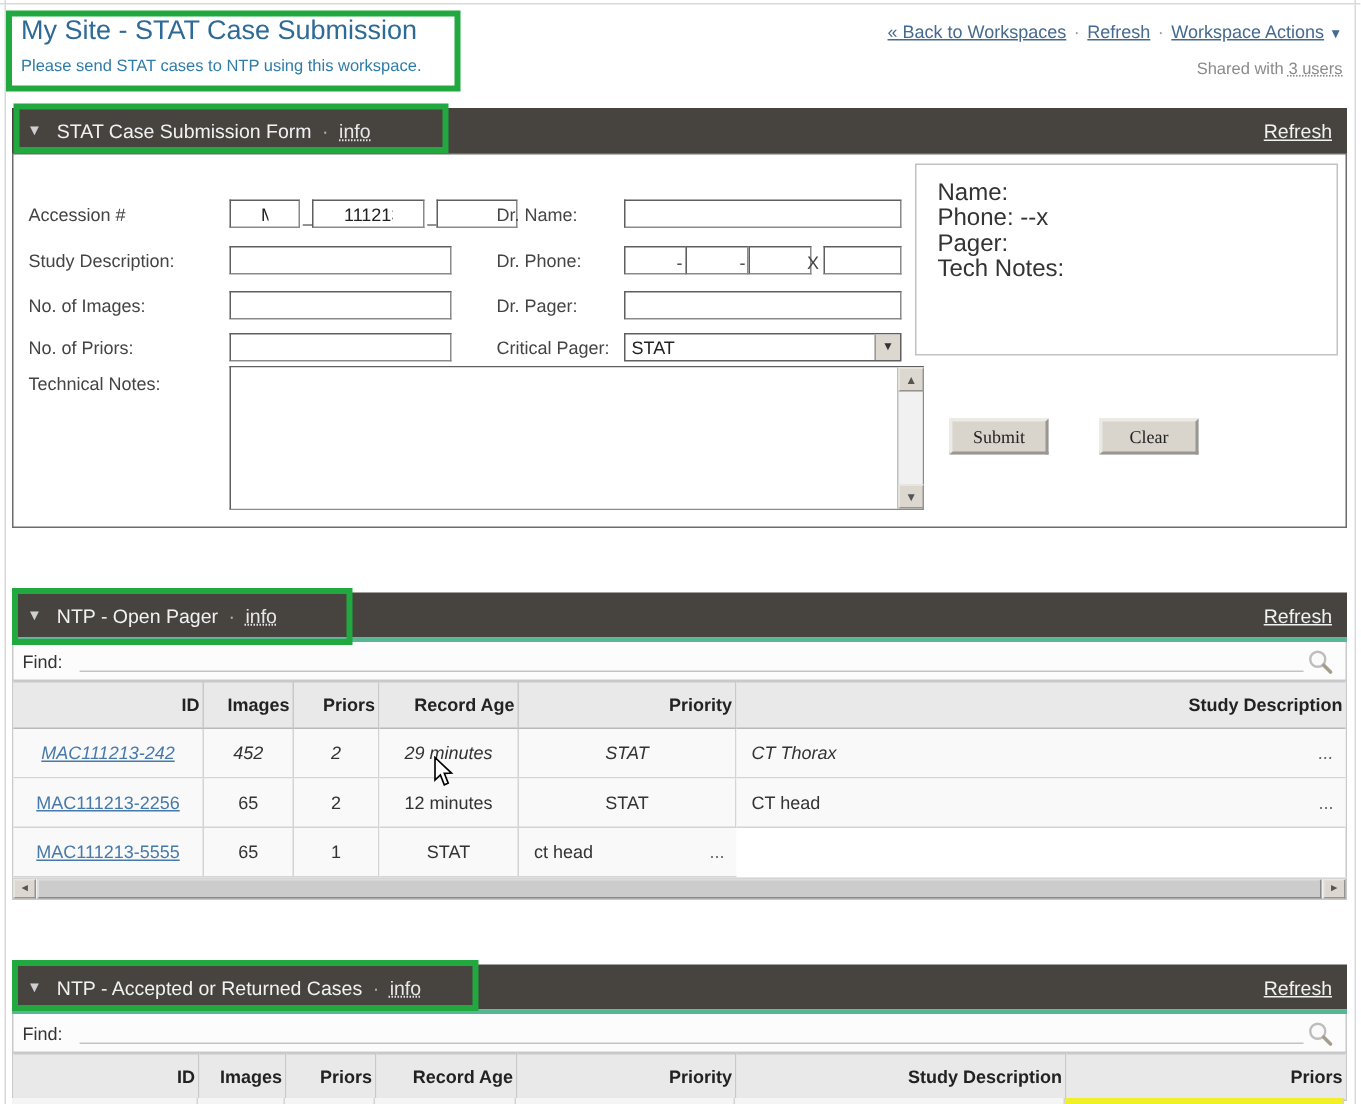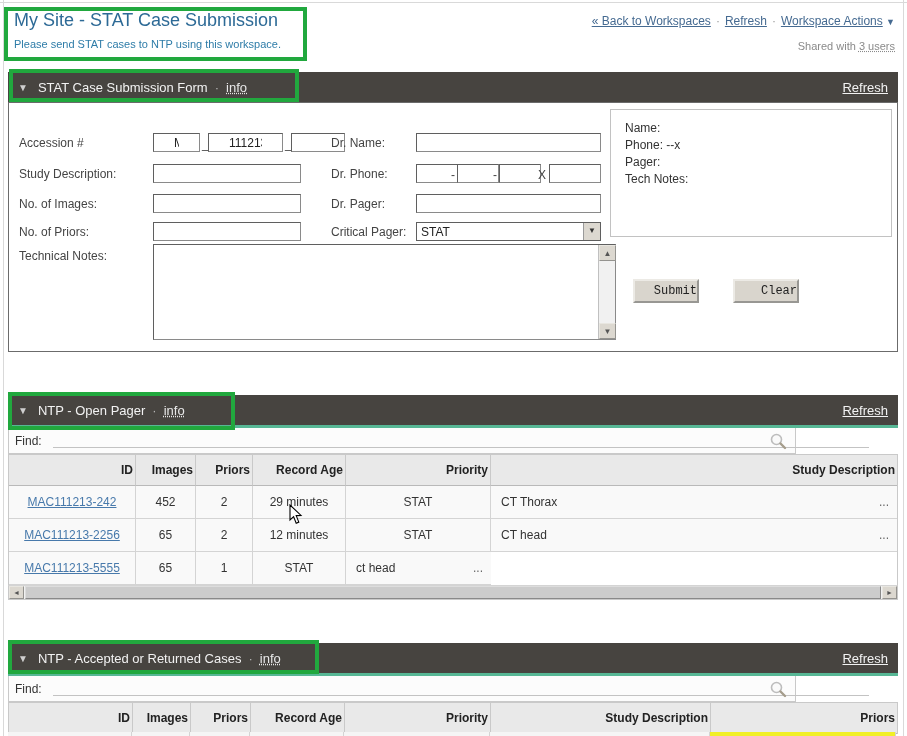--- a/index.html
+++ b/index.html
@@ -44,35 +44,35 @@
     border-top-color:#5f5f5f; border-left-color:#5f5f5f;
     background:#fff; font-family:"Liberation Sans",sans-serif; font-size:12px; padding:0 20px; color:#222;
   }
   .seg-sep { position:absolute; font-size:12px; color:#444; }
   #ta-wrap { position:absolute; left:144px; top:141px; width:463px; height:96px; border:1px solid #8a8a8a; border-top-color:#5f5f5f; border-left-color:#5f5f5f; background:#fff; }
   #ta-input { position:absolute; left:0; top:0; width:444px; height:94px; border:none; resize:none; outline:none; font-family:"Liberation Sans",sans-serif; font-size:12px; }
   .vscroll { position:absolute; right:0; top:0; width:17px; height:94px; background:#f1f1f1; border-left:1px solid #c0c0c0; }
   .varrow { position:absolute; left:0; width:17px; height:16px; background:#dcd8d0; border:1px outset #e8e6e0; color:#555; font-size:8px; text-align:center; line-height:15px; cursor:pointer; }
   .varrow.up { top:0; } .varrow.down { bottom:0; }
 
-  #summary-panel { position:absolute; left:601px; top:6px; width:282px; height:128px; border:1px solid #c2c2c2; background:#fff; padding:10px 14px; font-size:12px; color:#333; line-height:17px; }
+  #summary-panel { position:absolute; left:601px; top:6px; width:282px; height:128px; border:1px solid #c2c2c2; background:#fff; padding:10px 14px; font-size:16px; color:#333; line-height:17px; }
 
   .btn {
     position:absolute; height:24px; background:#d9d5cd; border:2px outset #eceae5;
-    font-family:Liberation Mono, monospace; font-size:12px; color:#222; text-align:right; cursor:pointer;
+    font-family:Liberation Serif, serif; font-size:12px; color:#222; text-align:center; cursor:pointer;
   }
   #submit-btn { left:624px; top:176px; width:66px; }
   #clear-btn { left:724px; top:176px; width:66px; }
 
   .select-box { position:absolute; height:19px; border:1px solid #5f5f5f; background:#fff; font-size:12px; color:#222; cursor:pointer; }
   .select-box .sel-text { position:absolute; left:4px; top:2px; }
   .select-box .sel-arrow { position:absolute; right:0; top:0; width:17px; height:17px; background:#dcd8d0; border-left:1px solid #9a9a9a; color:#333; font-size:8px; text-align:center; line-height:16px; }
 
   
-  .find-row { position:absolute; left:8px; width:788px; height:26px; background:#fcfcfc; border:1px solid #c9c9c9; border-top:none; }
+  .find-row { position:absolute; left:8px; width:890px; height:26px; background:#fcfcfc; border:1px solid #c9c9c9; border-top:none; }
   .find-label { position:absolute; left:6px; top:6px; font-size:12px; color:#333; }
   .find-input { position:absolute; left:44px; top:4px; width:816px; height:16px; border:none; border-bottom:1px solid #c3c3c3; background:transparent; outline:none; font-family:"Liberation Sans",sans-serif; font-size:12px; }
   .mag { position:absolute; right:8px; top:4px; width:18px; height:18px; cursor:pointer; }
 
   
   .grid { position:absolute; left:8px; width:890px; display:grid; border-left:1px solid #c9c9c9; border-right:1px solid #c9c9c9; }
   .t1 { grid-template-columns:127px 60px 57px 93px 145px 406px; }
   .t2 { grid-template-columns:124px 58px 60px 94px 146px 220px 186px; }
   .hcell {
     background:#e9e9e9; border-right:1px solid #c9c9c9; border-bottom:1px solid #b9b9b9; border-top:1px solid #c9c9c9;
@@ -209,21 +209,21 @@
 
 <div class="grid t1" style="top:454px;">
   <div class="hcell">ID</div>
   <div class="hcell">Images</div>
   <div class="hcell">Priors</div>
   <div class="hcell">Record Age</div>
   <div class="hcell">Priority</div>
   <div class="hcell">Study Description</div>
 </div>
 
-<div class="grid t1" style="top:486px;">
+<div class="grid t1" style="top:486px;font-style:italic;">
   <div class="cell"><a class="idlink">MAC111213-242</a></div>
   <div class="cell">452</div>
   <div class="cell">2</div>
   <div class="cell">29 minutes</div>
   <div class="cell">STAT</div>
   <div class="cell desc">
       <span>CT Thorax</span>
       <span class="more">...</span>
     </div>
 </div>

